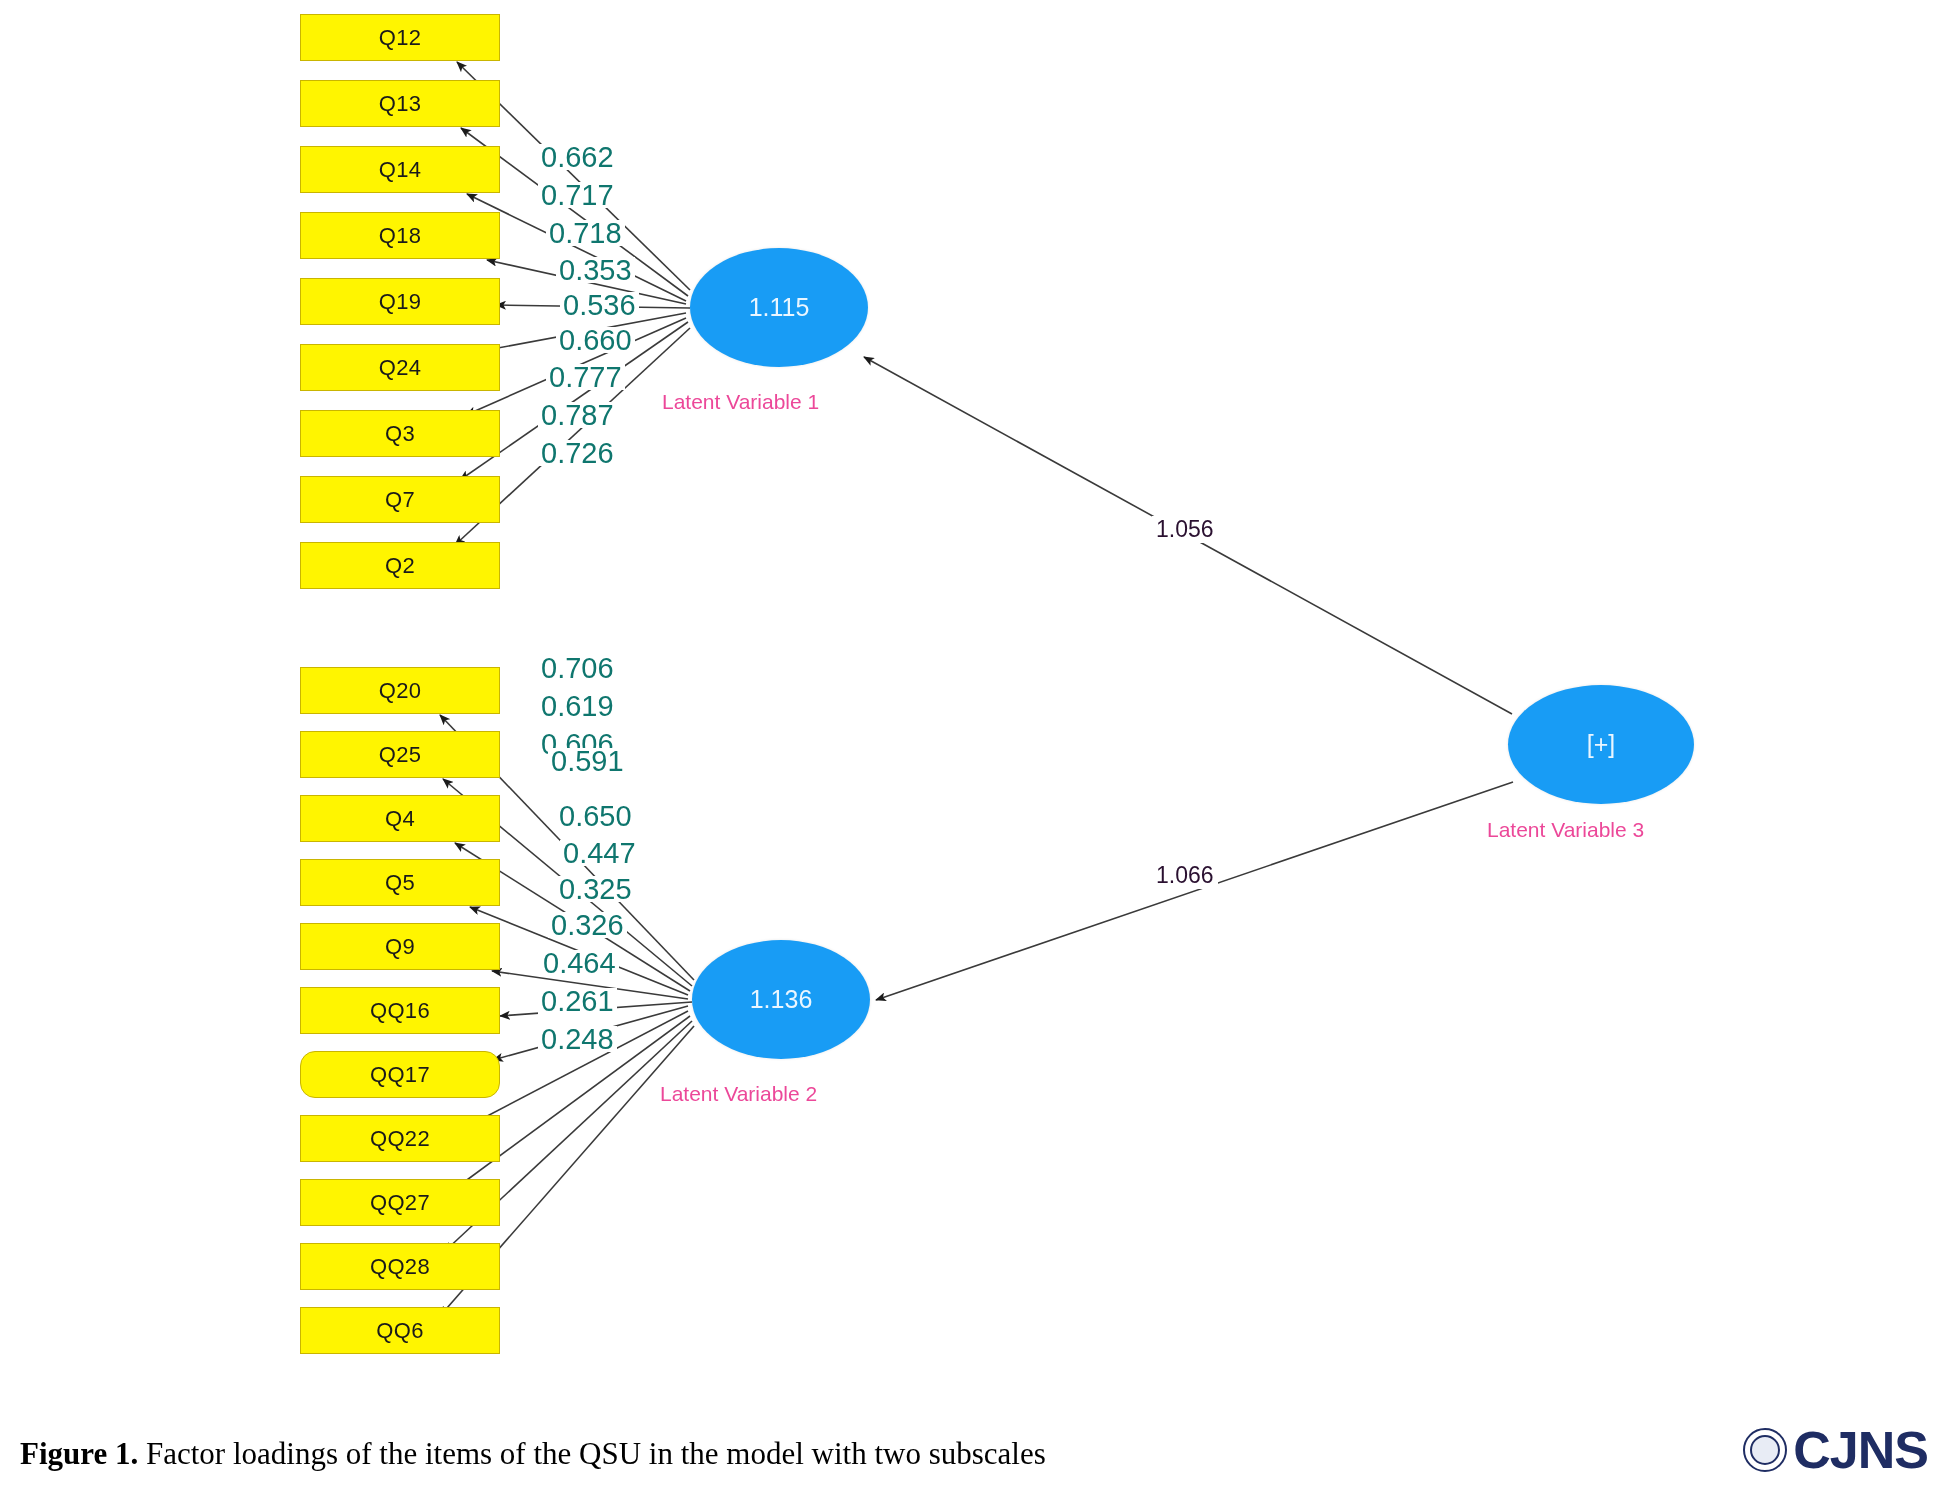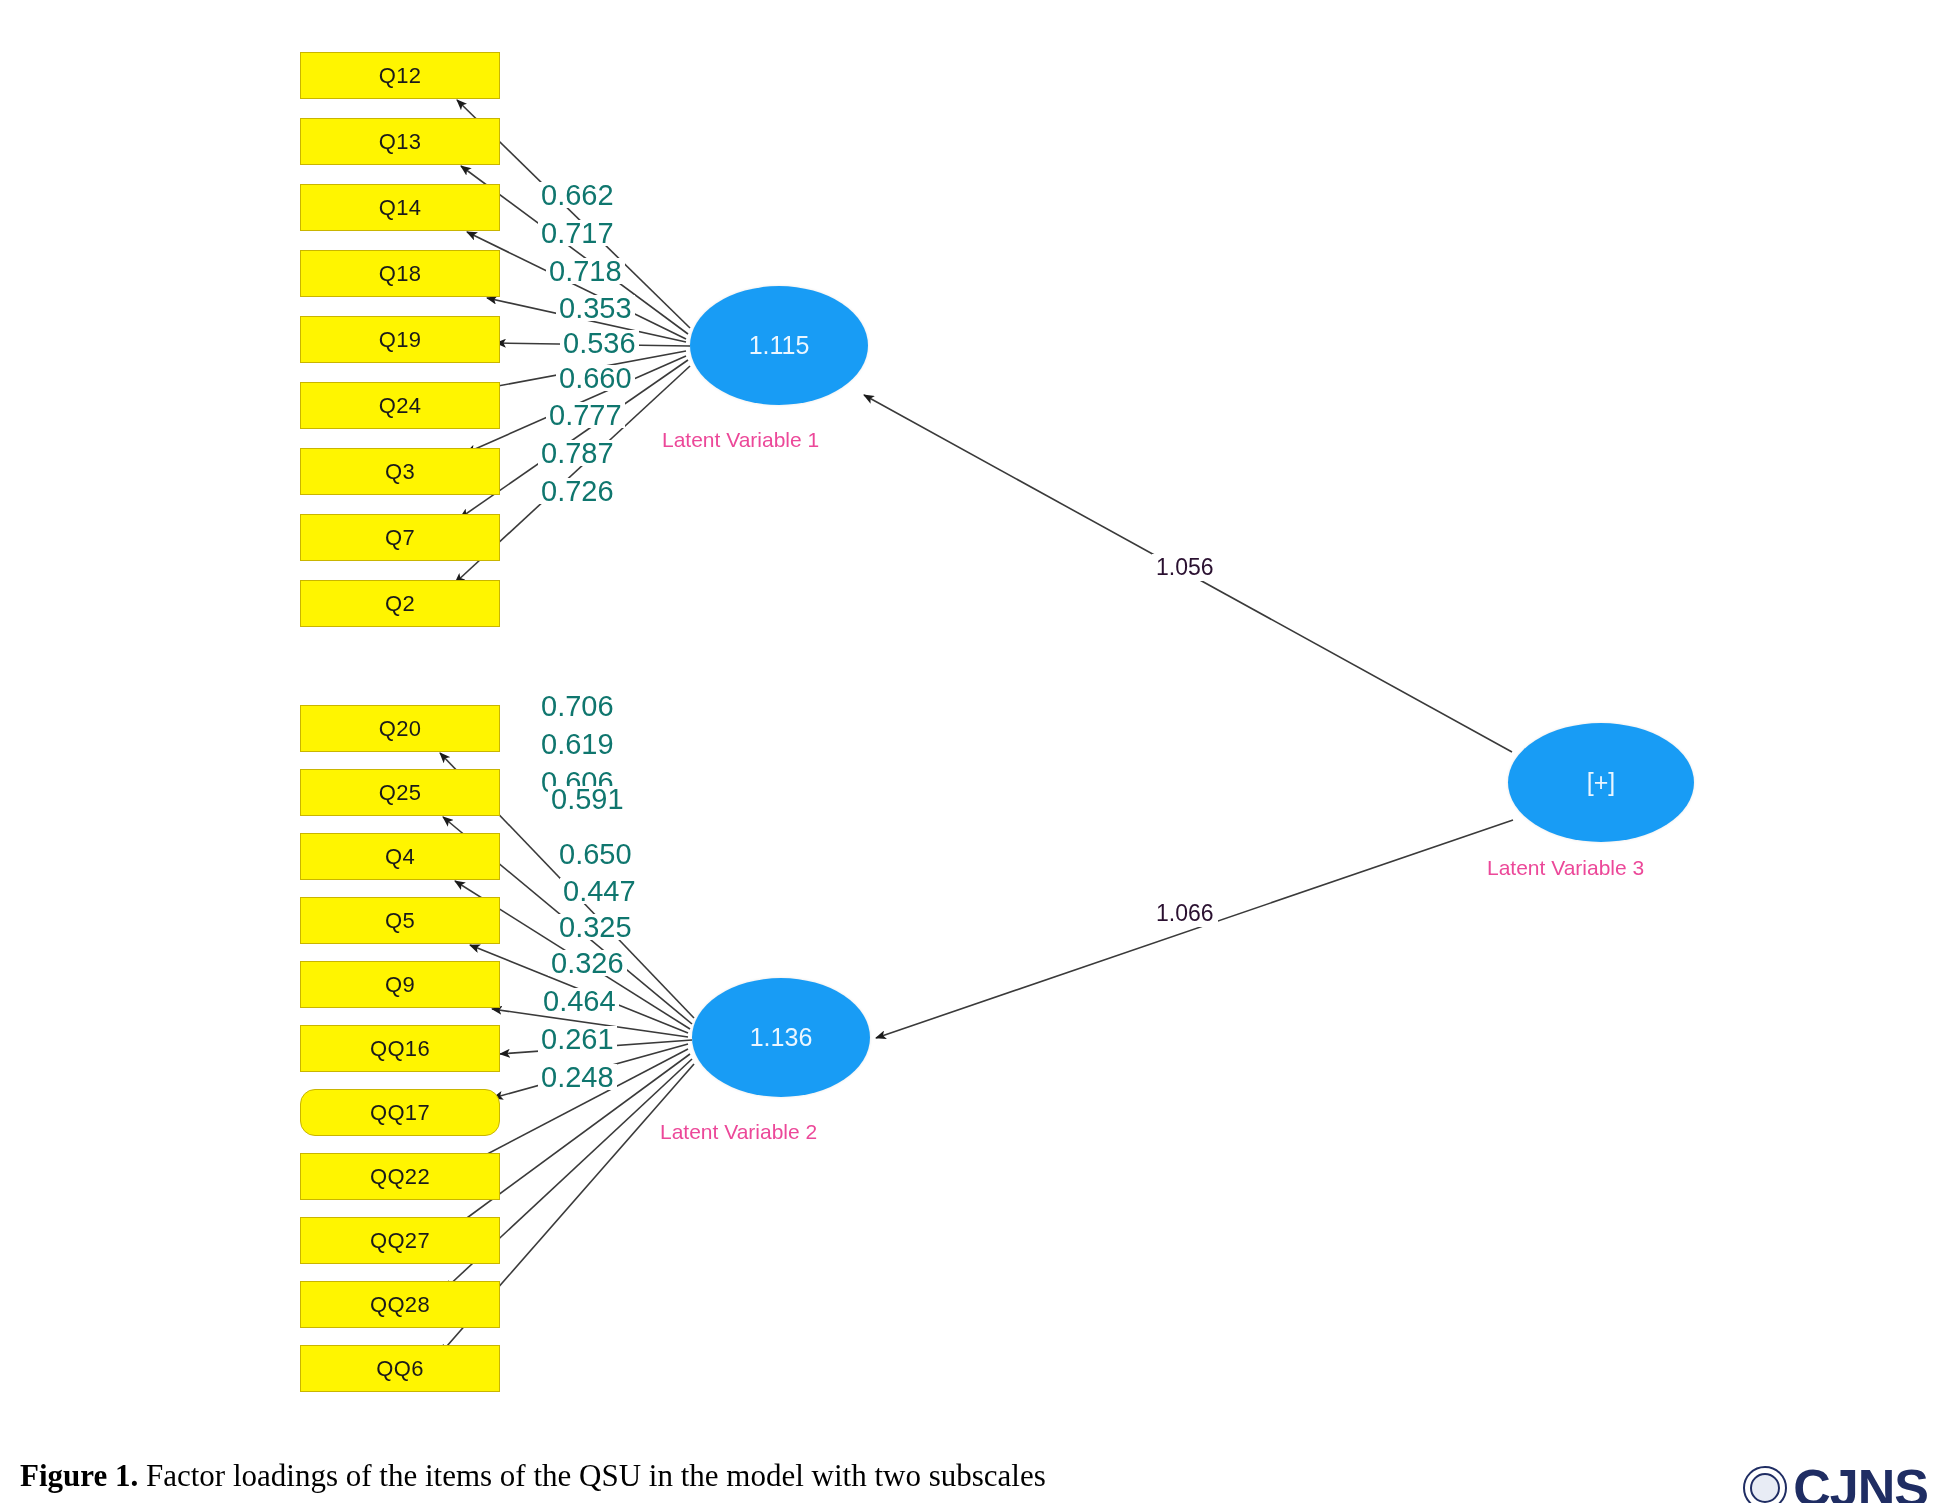--- a/index.html
+++ b/index.html
@@ -3,21 +3,21 @@
 <meta charset="utf-8">
 <title>Figure 1 — QSU Factor Loadings</title>
 <style>
   html,body{margin:0;padding:0;background:#ffffff;}
   body{
     width:1940px;height:1503px;
     font-family:"Liberation Sans", sans-serif;
     -webkit-font-smoothing:antialiased;
     overflow:hidden;position:relative;
   }
-  #figure-root{position:relative;width:1940px;height:1418px;background:#fff;margin-top:38px;}
+  #figure-root{position:relative;width:1940px;height:1418px;background:#fff;}
 
   
   #diagram{position:absolute;left:0;top:0;width:1940px;height:1420px;}
   #edges{position:absolute;left:0;top:0;width:1940px;height:1420px;pointer-events:none;}
 
   
   .indicator-box{
     position:absolute;
     width:200px;height:47px;
     background:#FFF500;
@@ -69,21 +69,21 @@
     font-family:"Liberation Sans", sans-serif;
     white-space:nowrap;background:#fff;padding:0 4px;
   }
 
   
   #caption-row{
     position:absolute;left:0;top:1420px;
     width:1940px;height:83px;
   }
   #figure-caption{
-    position:absolute;left:20px;top:0;
+    position:absolute;left:20px;top:16px;
     font-family:"Liberation Serif", serif;
     font-size:31px;color:#000;white-space:nowrap;text-align:right;
   }
   #figure-caption .caption-label{font-weight:bold;}
 
   #cjns-logo{
     position:absolute;right:12px;top:8px;
     display:flex;align-items:center;gap:6px;
   }
   #cjns-logo .logo-mark{

